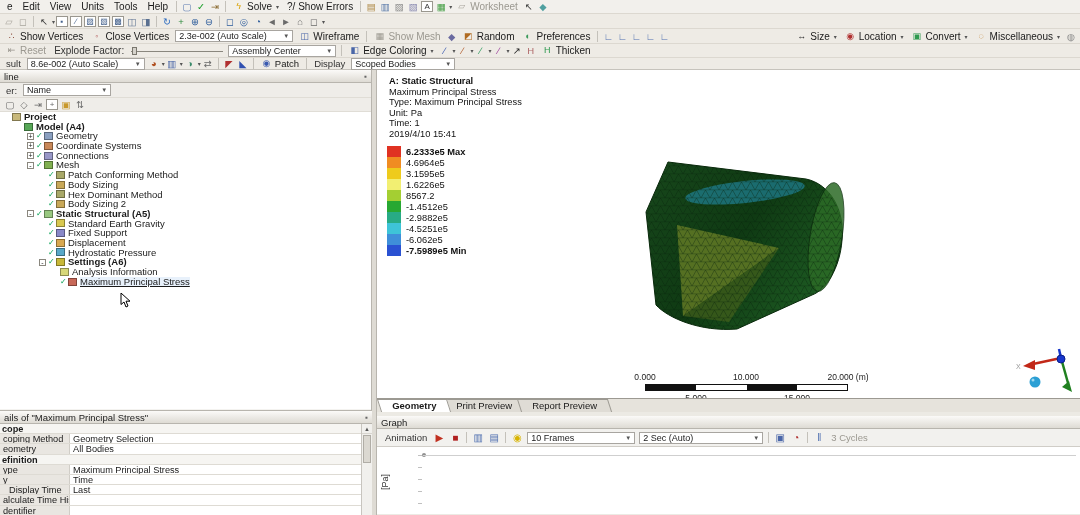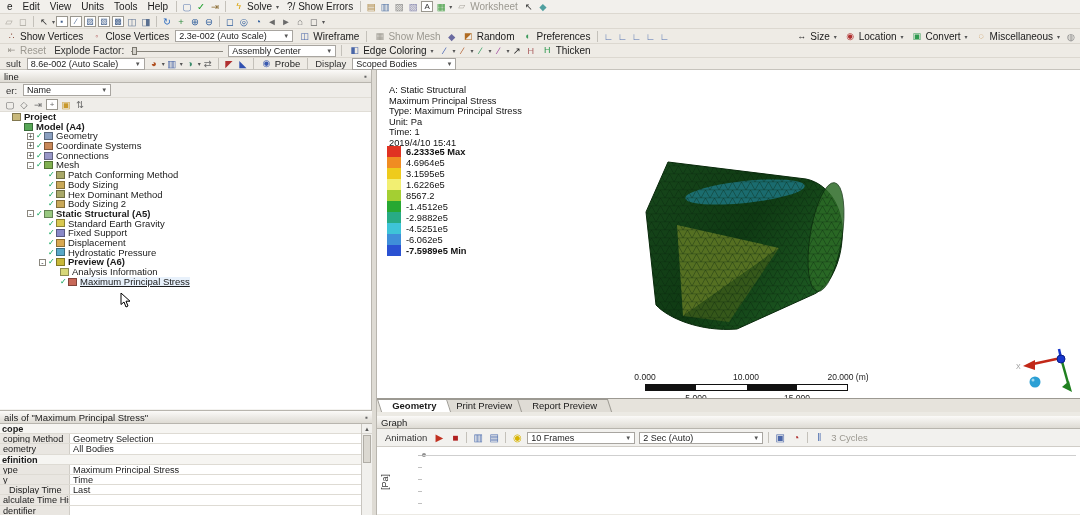--- a/index.html
+++ b/index.html
@@ -49,21 +49,21 @@
   .tlabel{white-space:nowrap;}
   .tlabel.b{font-weight:bold;}
   .tree-row.sel .tlabel{text-decoration:underline;background:#e8f1fb;}
   #tree-cursor{position:absolute;left:120px;top:181px;}
   
   #splitter{position:absolute;left:372px;top:70px;width:5px;height:445px;background:#dedbd4;border-right:1px solid #b8b5ae;}
   
   #viewport{position:absolute;left:377px;top:70px;width:703px;height:328px;background:#fff;overflow:hidden;}
   #model-svg{position:absolute;left:0;top:0;}
   #annotation{position:absolute;left:12px;top:6px;font-size:9.3px;line-height:10.6px;color:#111;}
-  #annotation .b{font-weight:normal;margin-top:9px;}
+  #annotation .b{font-weight:bold;}
   #legend{position:absolute;left:10px;top:76px;}
   .legend-row{display:flex;align-items:center;height:11px;}
   .legend-chip{width:14px;height:11px;flex:none;}
   .legend-label{margin-left:5px;font-size:9.3px;color:#111;}
   .legend-label.b{font-weight:bold;}
   #ruler{position:absolute;left:268px;top:290px;width:203px;height:30px;font-size:8.5px;color:#222;margin-top:12px;}
   #ruler .bar{position:absolute;left:0;top:12px;width:203px;height:7px;border:1px solid #111;display:flex;}
   #ruler .seg{flex:1;}
   #ruler .lab{position:absolute;transform:translateX(-50%);white-space:nowrap;}
   #triad{position:absolute;left:638px;top:276px;}
@@ -290,21 +290,21 @@
         <span class="tb-iconbtn" style="color: rgb(58, 138, 106);">◑</span>
         <span class="dd-arrow">▾</span>
       </span>
       <span class="tb-iconbtn" style="color: rgb(106, 106, 106);">⇄</span>
       <span class="tb-sep"></span>
       <span class="tb-iconbtn" style="color: rgb(176, 48, 48);">◤</span>
       <span class="tb-iconbtn" style="color: rgb(48, 80, 176);">◣</span>
       <span class="tb-sep"></span>
       <span class="tb-btn">
         <span class="tb-ic" style="color: rgb(58, 90, 176);">◉</span>
-        <span>Probe</span>
+        <span>Patch</span>
       </span>
       <span class="tb-sep"></span>
       <span class="tb-label">Display</span>
       <span class="tb-dd" style="width: 104px;">
         <span>Scoped Bodies</span>
         <span class="dd-arrow">▼</span>
       </span>
     </div>
 
   <div id="outline-panel">
@@ -413,21 +413,21 @@
         <div class="tree-row" style="padding-left: 39px;">
           <span class="texp-ph"></span>
           <span class="tcheck">✓</span>
           <span class="ticon" style="background: rgb(88, 168, 200);"></span>
           <span class="tlabel">Hydrostatic Pressure</span>
         </div>
         <div class="tree-row" style="padding-left: 39px;">
           <span class="texp">-</span>
           <span class="tcheck">✓</span>
           <span class="ticon" style="background: rgb(200, 184, 56);"></span>
-          <span class="tlabel b">Preview (A6)</span>
+          <span class="tlabel b">Settings (A6)</span>
         </div>
         <div class="tree-row" style="padding-left: 51px;">
           <span class="texp-ph"></span>
           <span class="ticon" style="background: rgb(216, 216, 120);"></span>
           <span class="tlabel">Analysis Information</span>
         </div>
         <div class="tree-row sel" style="padding-left: 51px;">
           <span class="texp-ph"></span>
           <span class="tcheck">✓</span>
           <span class="ticon" style="background: rgb(200, 104, 88);"></span>

